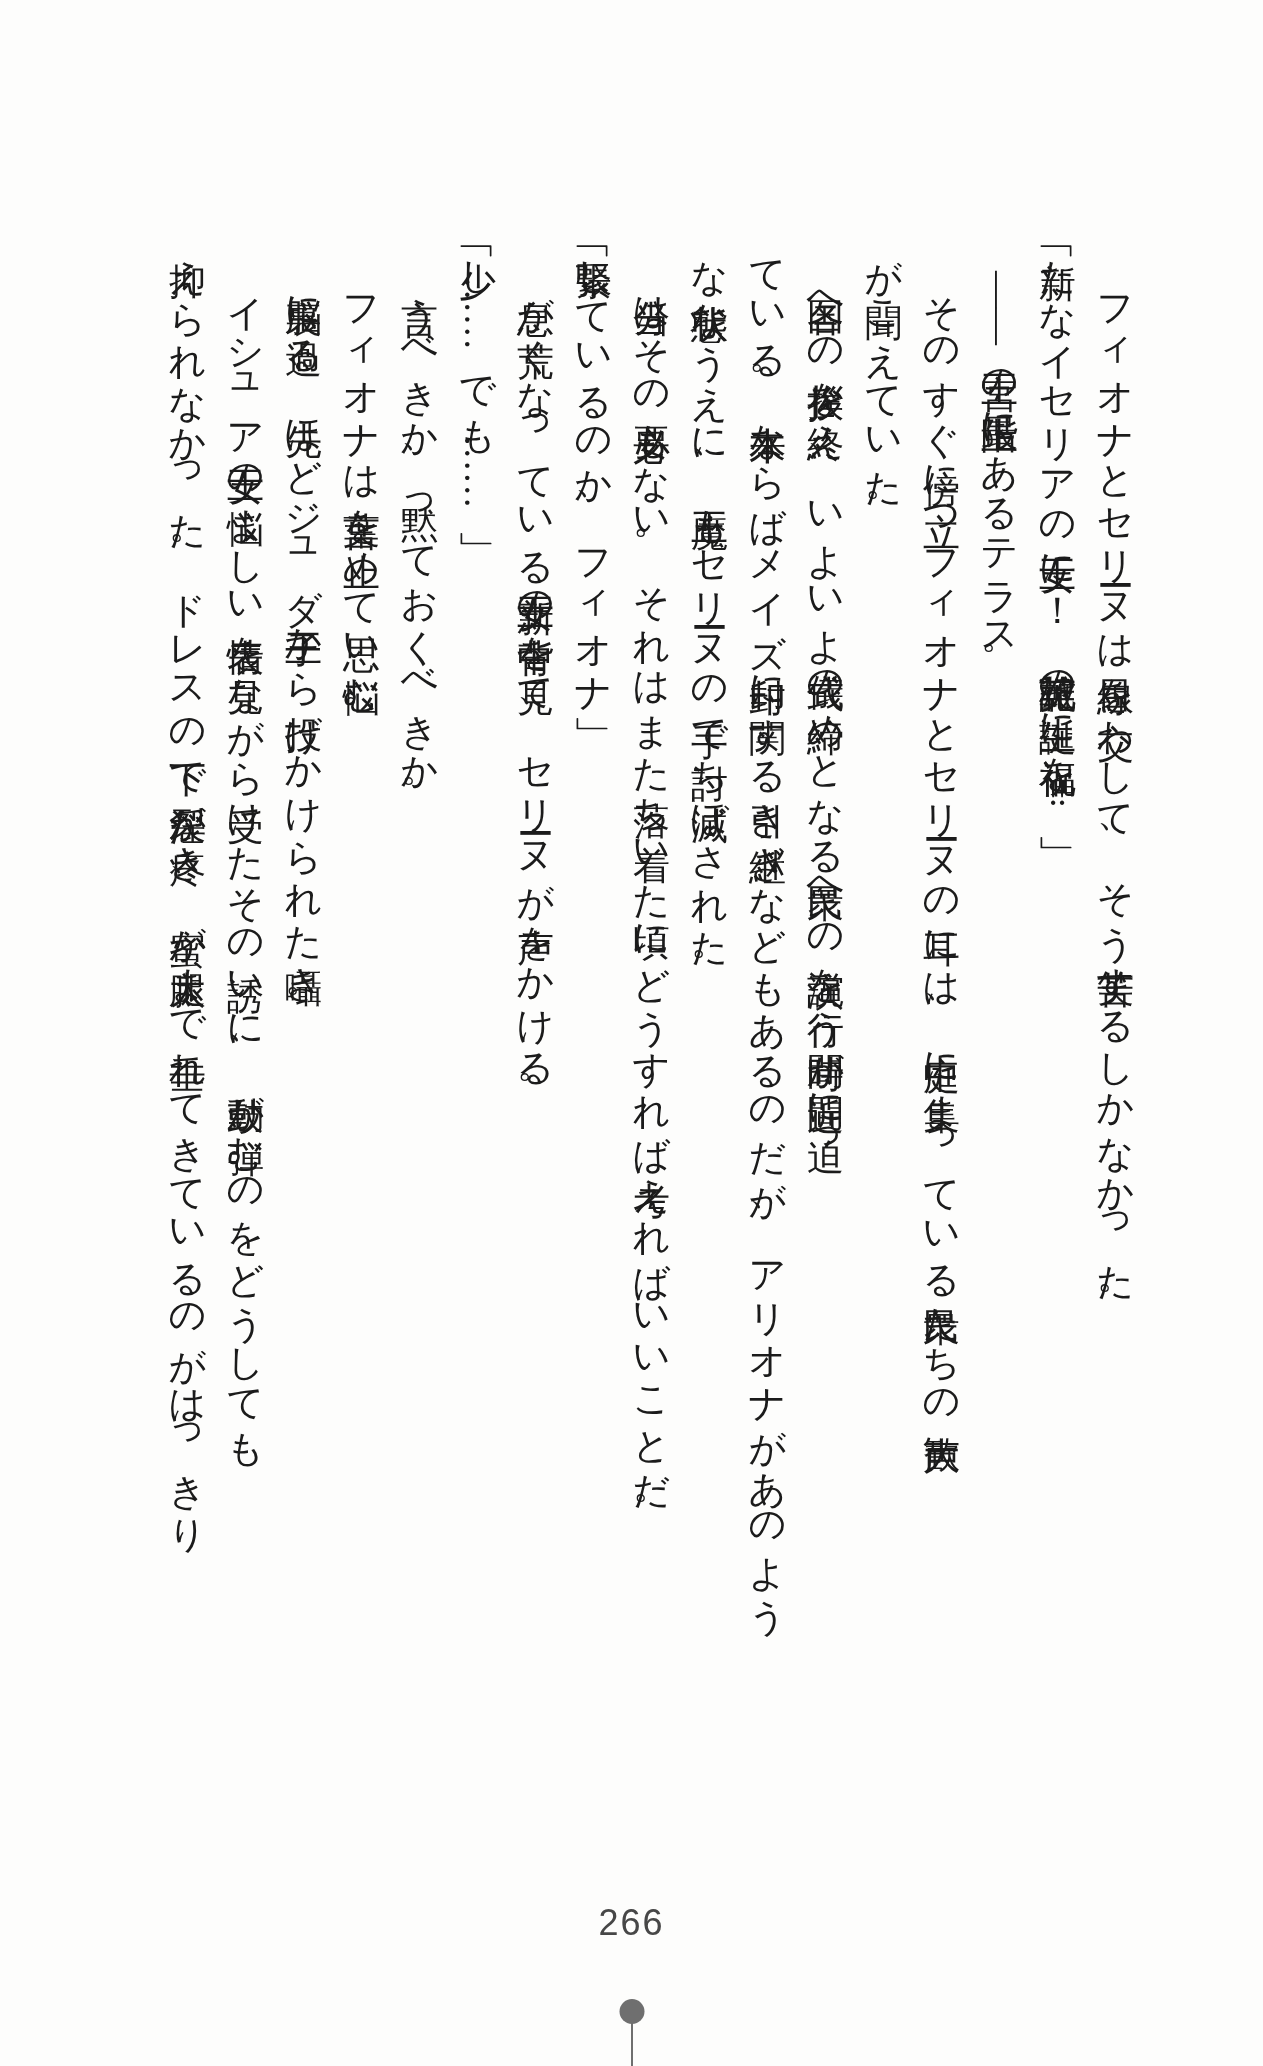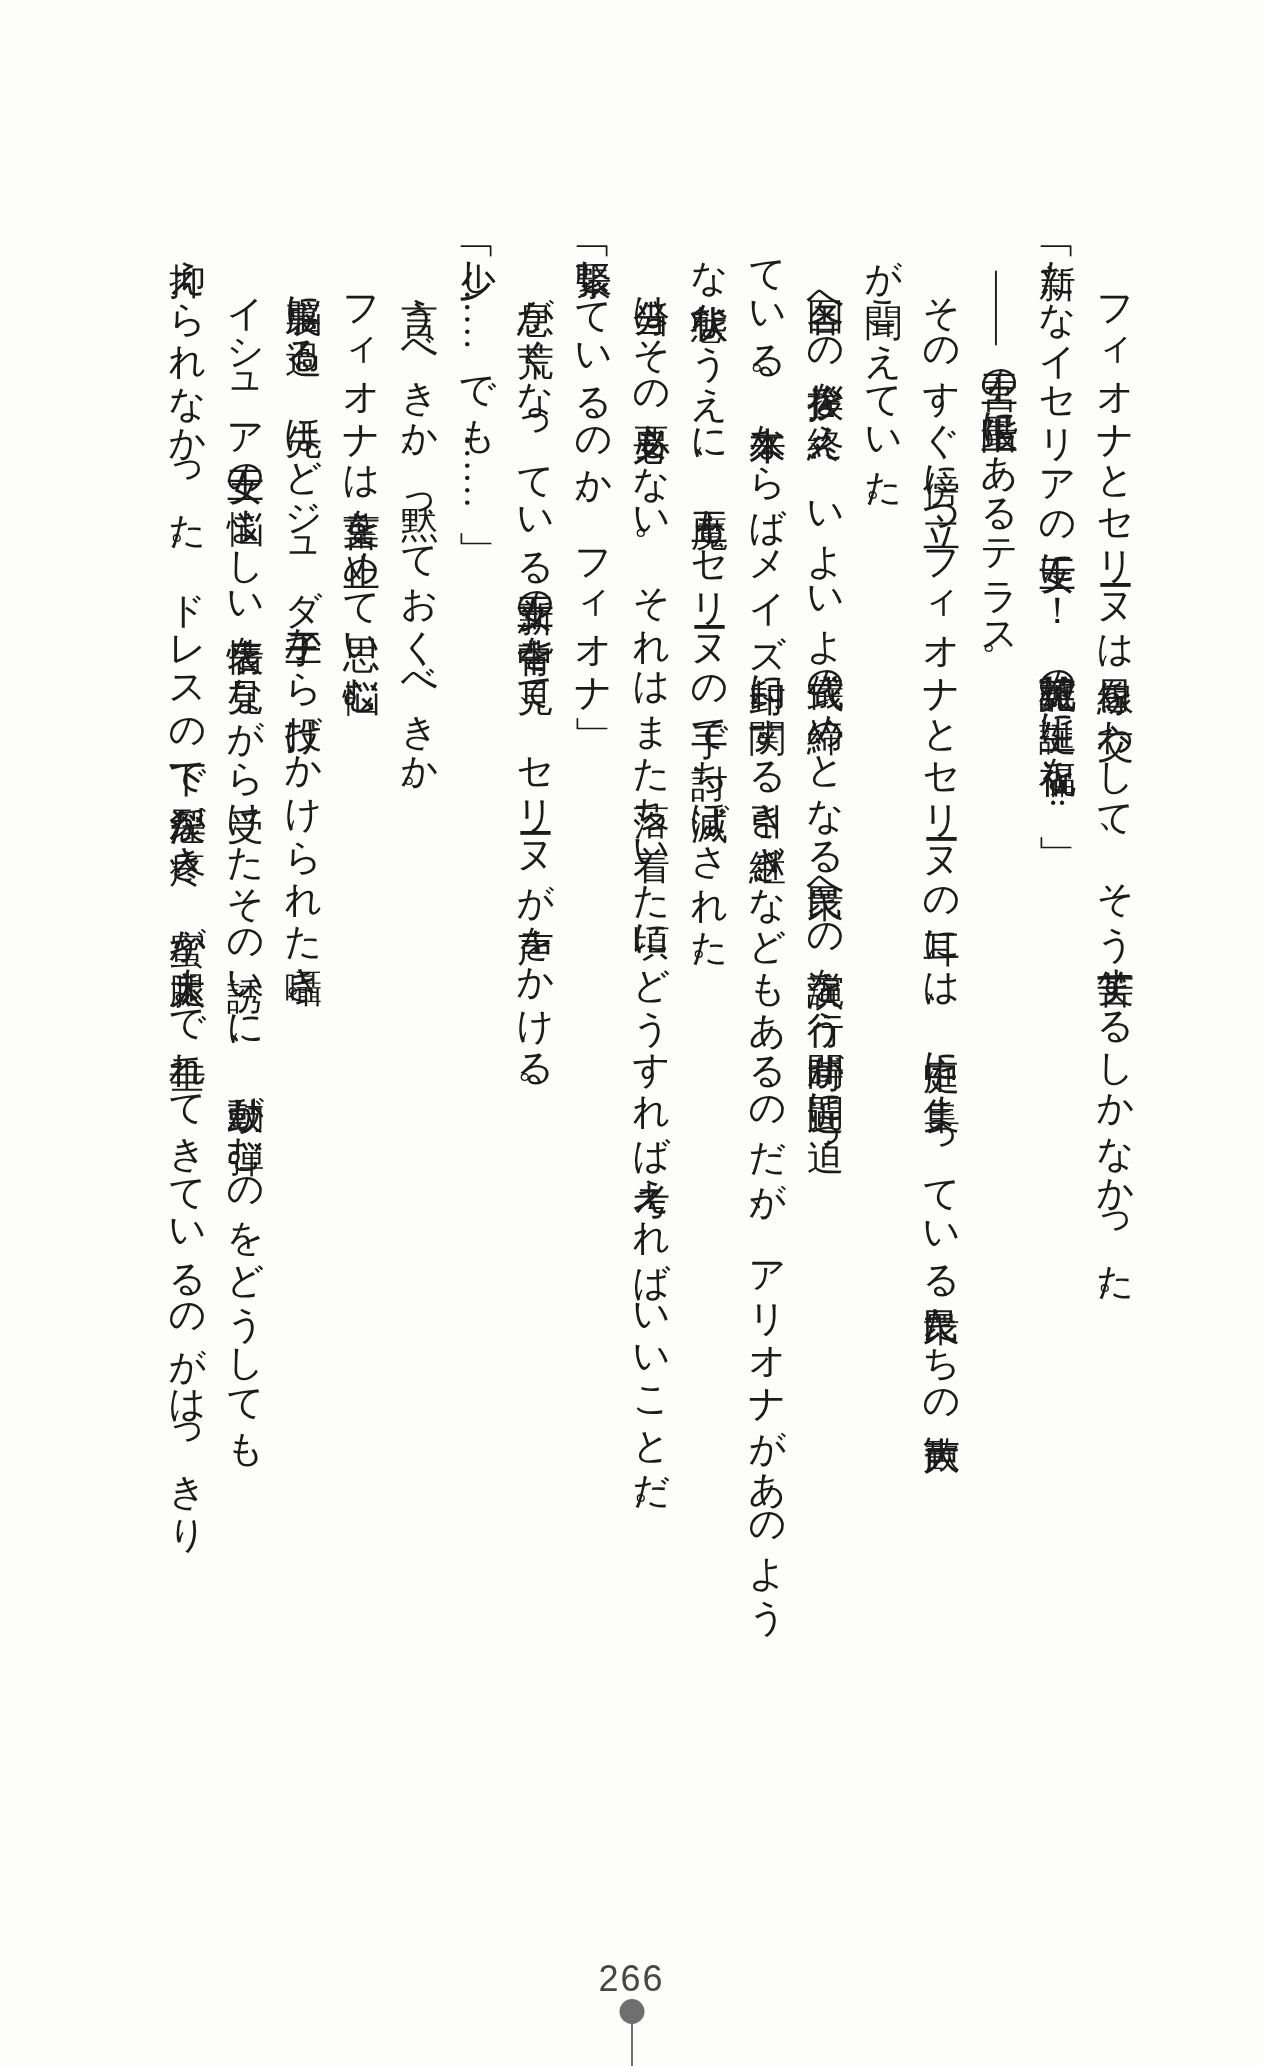--- a/index.html
+++ b/index.html
@@ -38,21 +38,21 @@
     padding:0;
     white-space:pre-line;  
     text-indent:1em;       
   }
   .text-block p.no-indent{
     text-indent:0;
   }
   
   .page-number{
     position:absolute;
-    top:1958px;
+    top:1902px;
     left:50%;
     transform:translateX(-50%);
     font-family:"Liberation Sans","DejaVu Sans",sans-serif;
     font-weight:normal;
     font-size:36px;
     letter-spacing:2px;
     color:var(--pagenum-color);
   }
   .ornament-dot{
     position:absolute;

